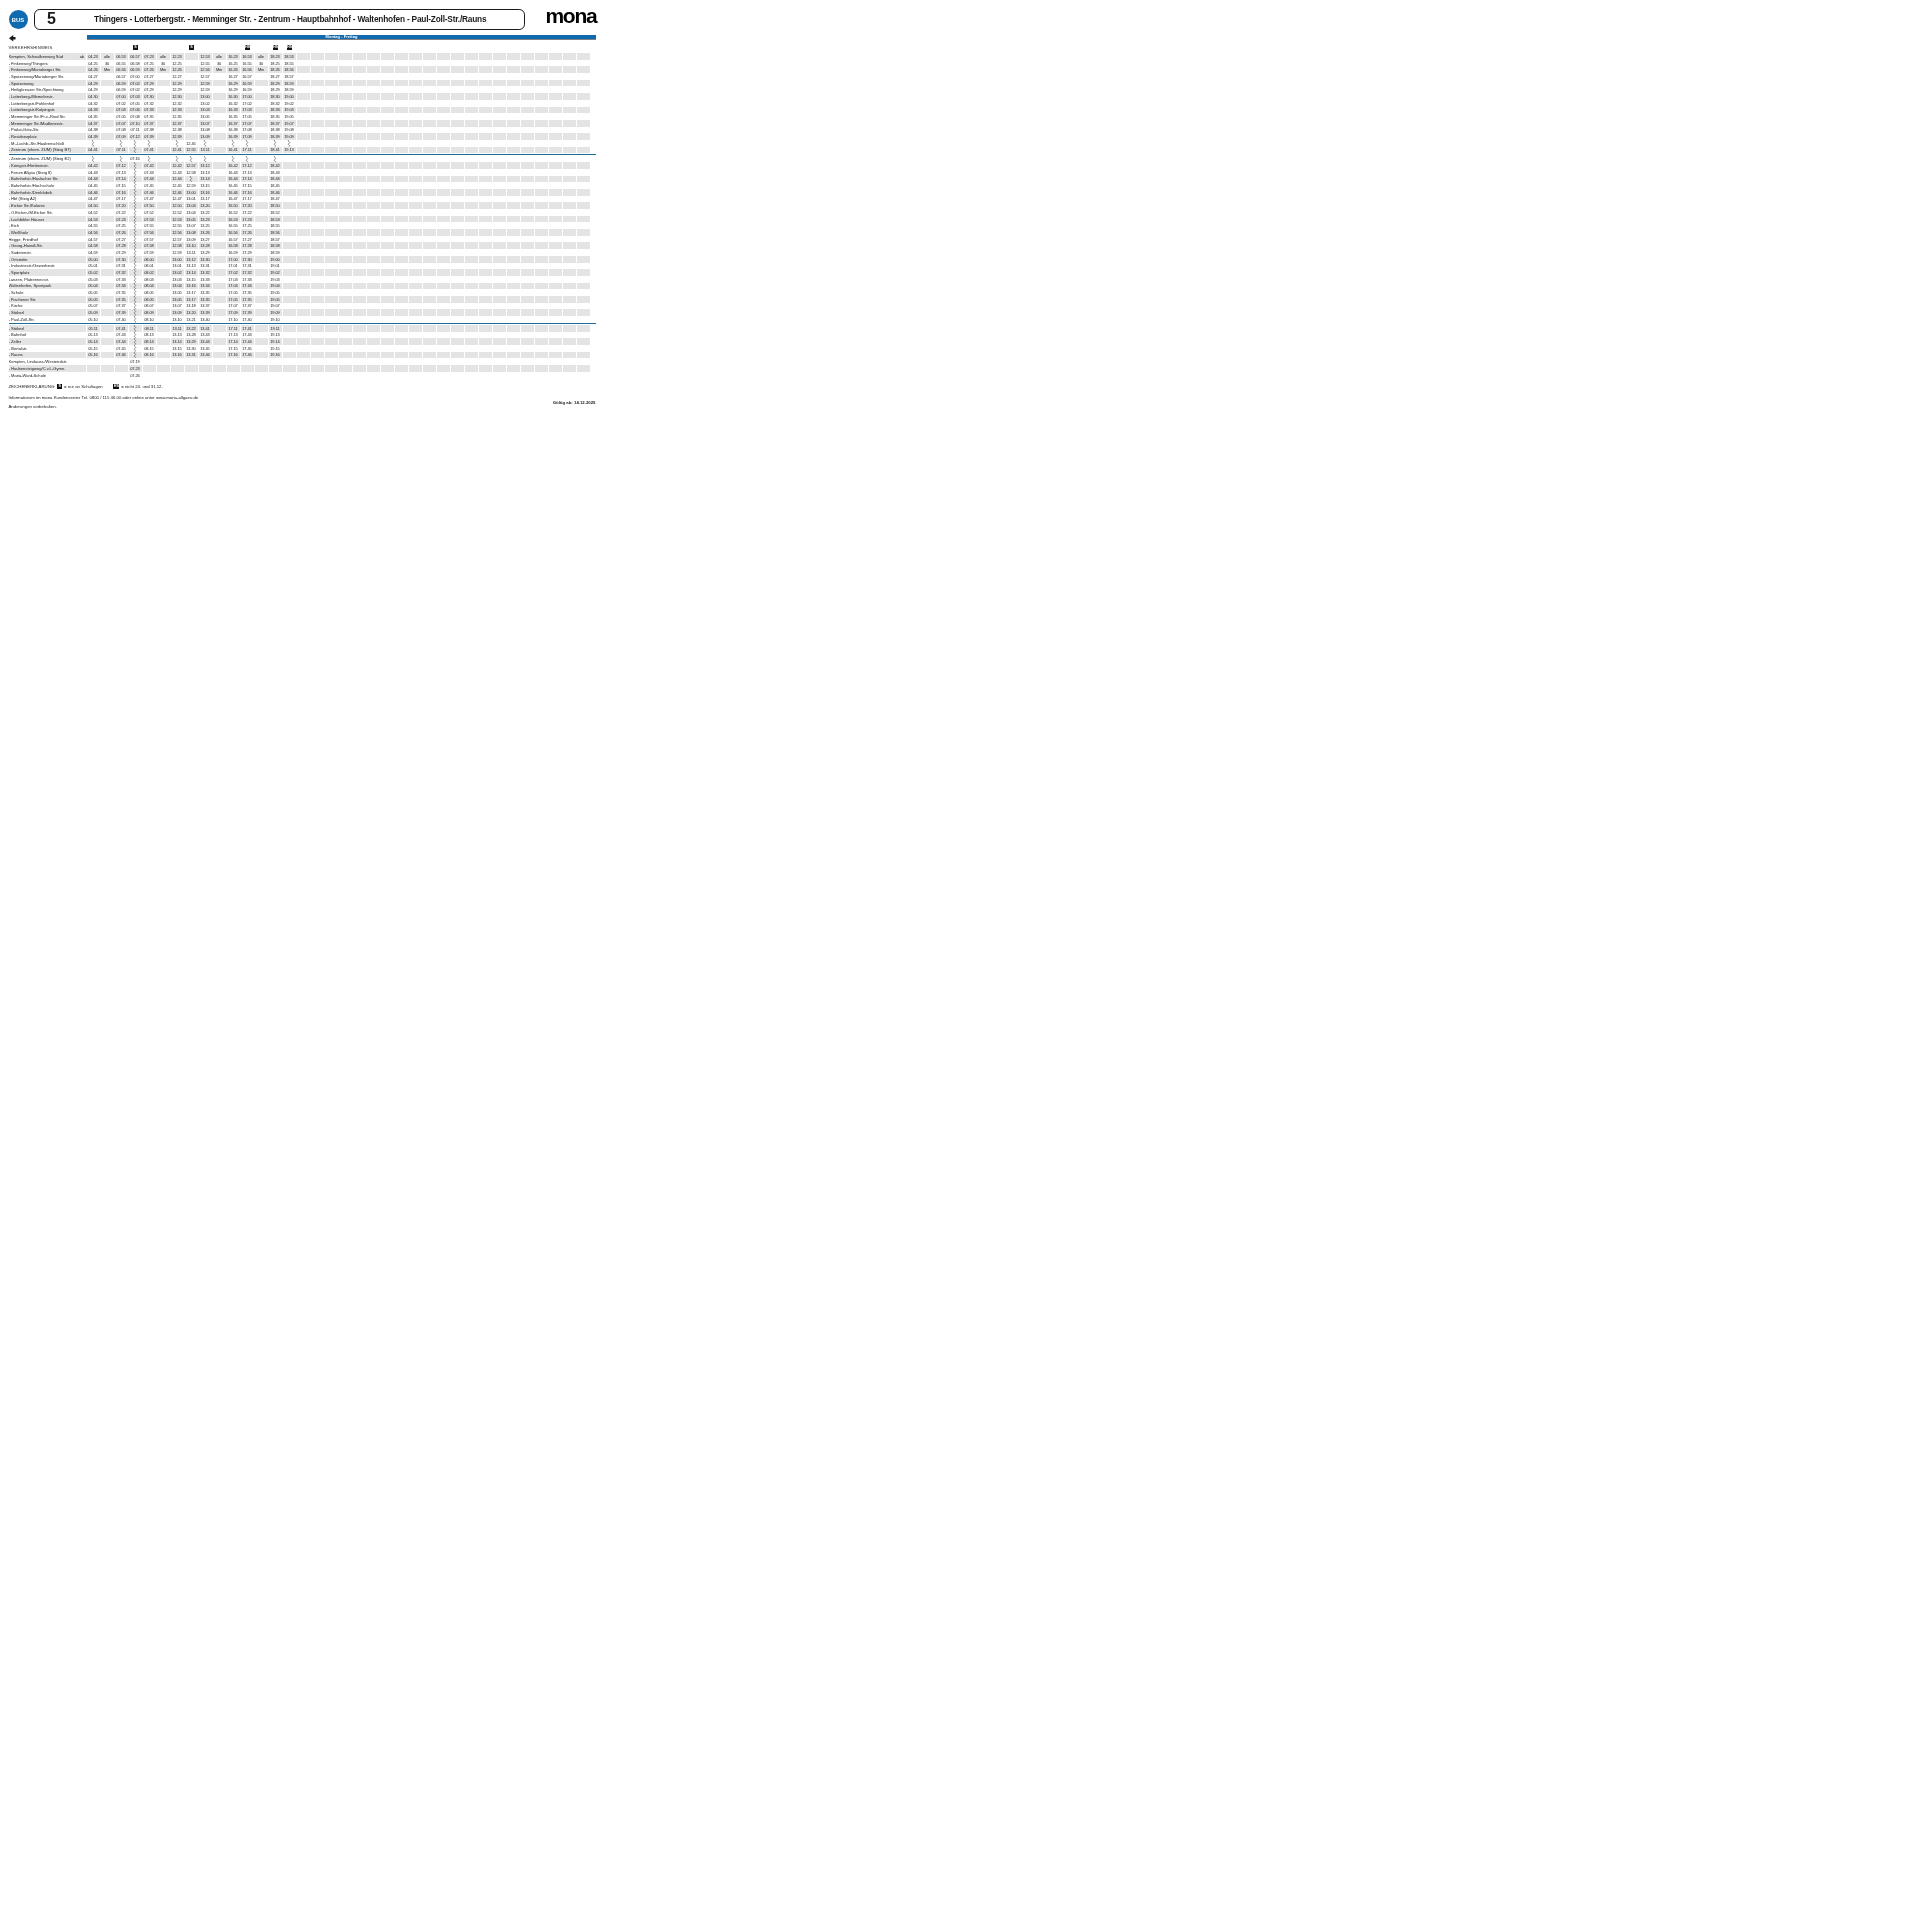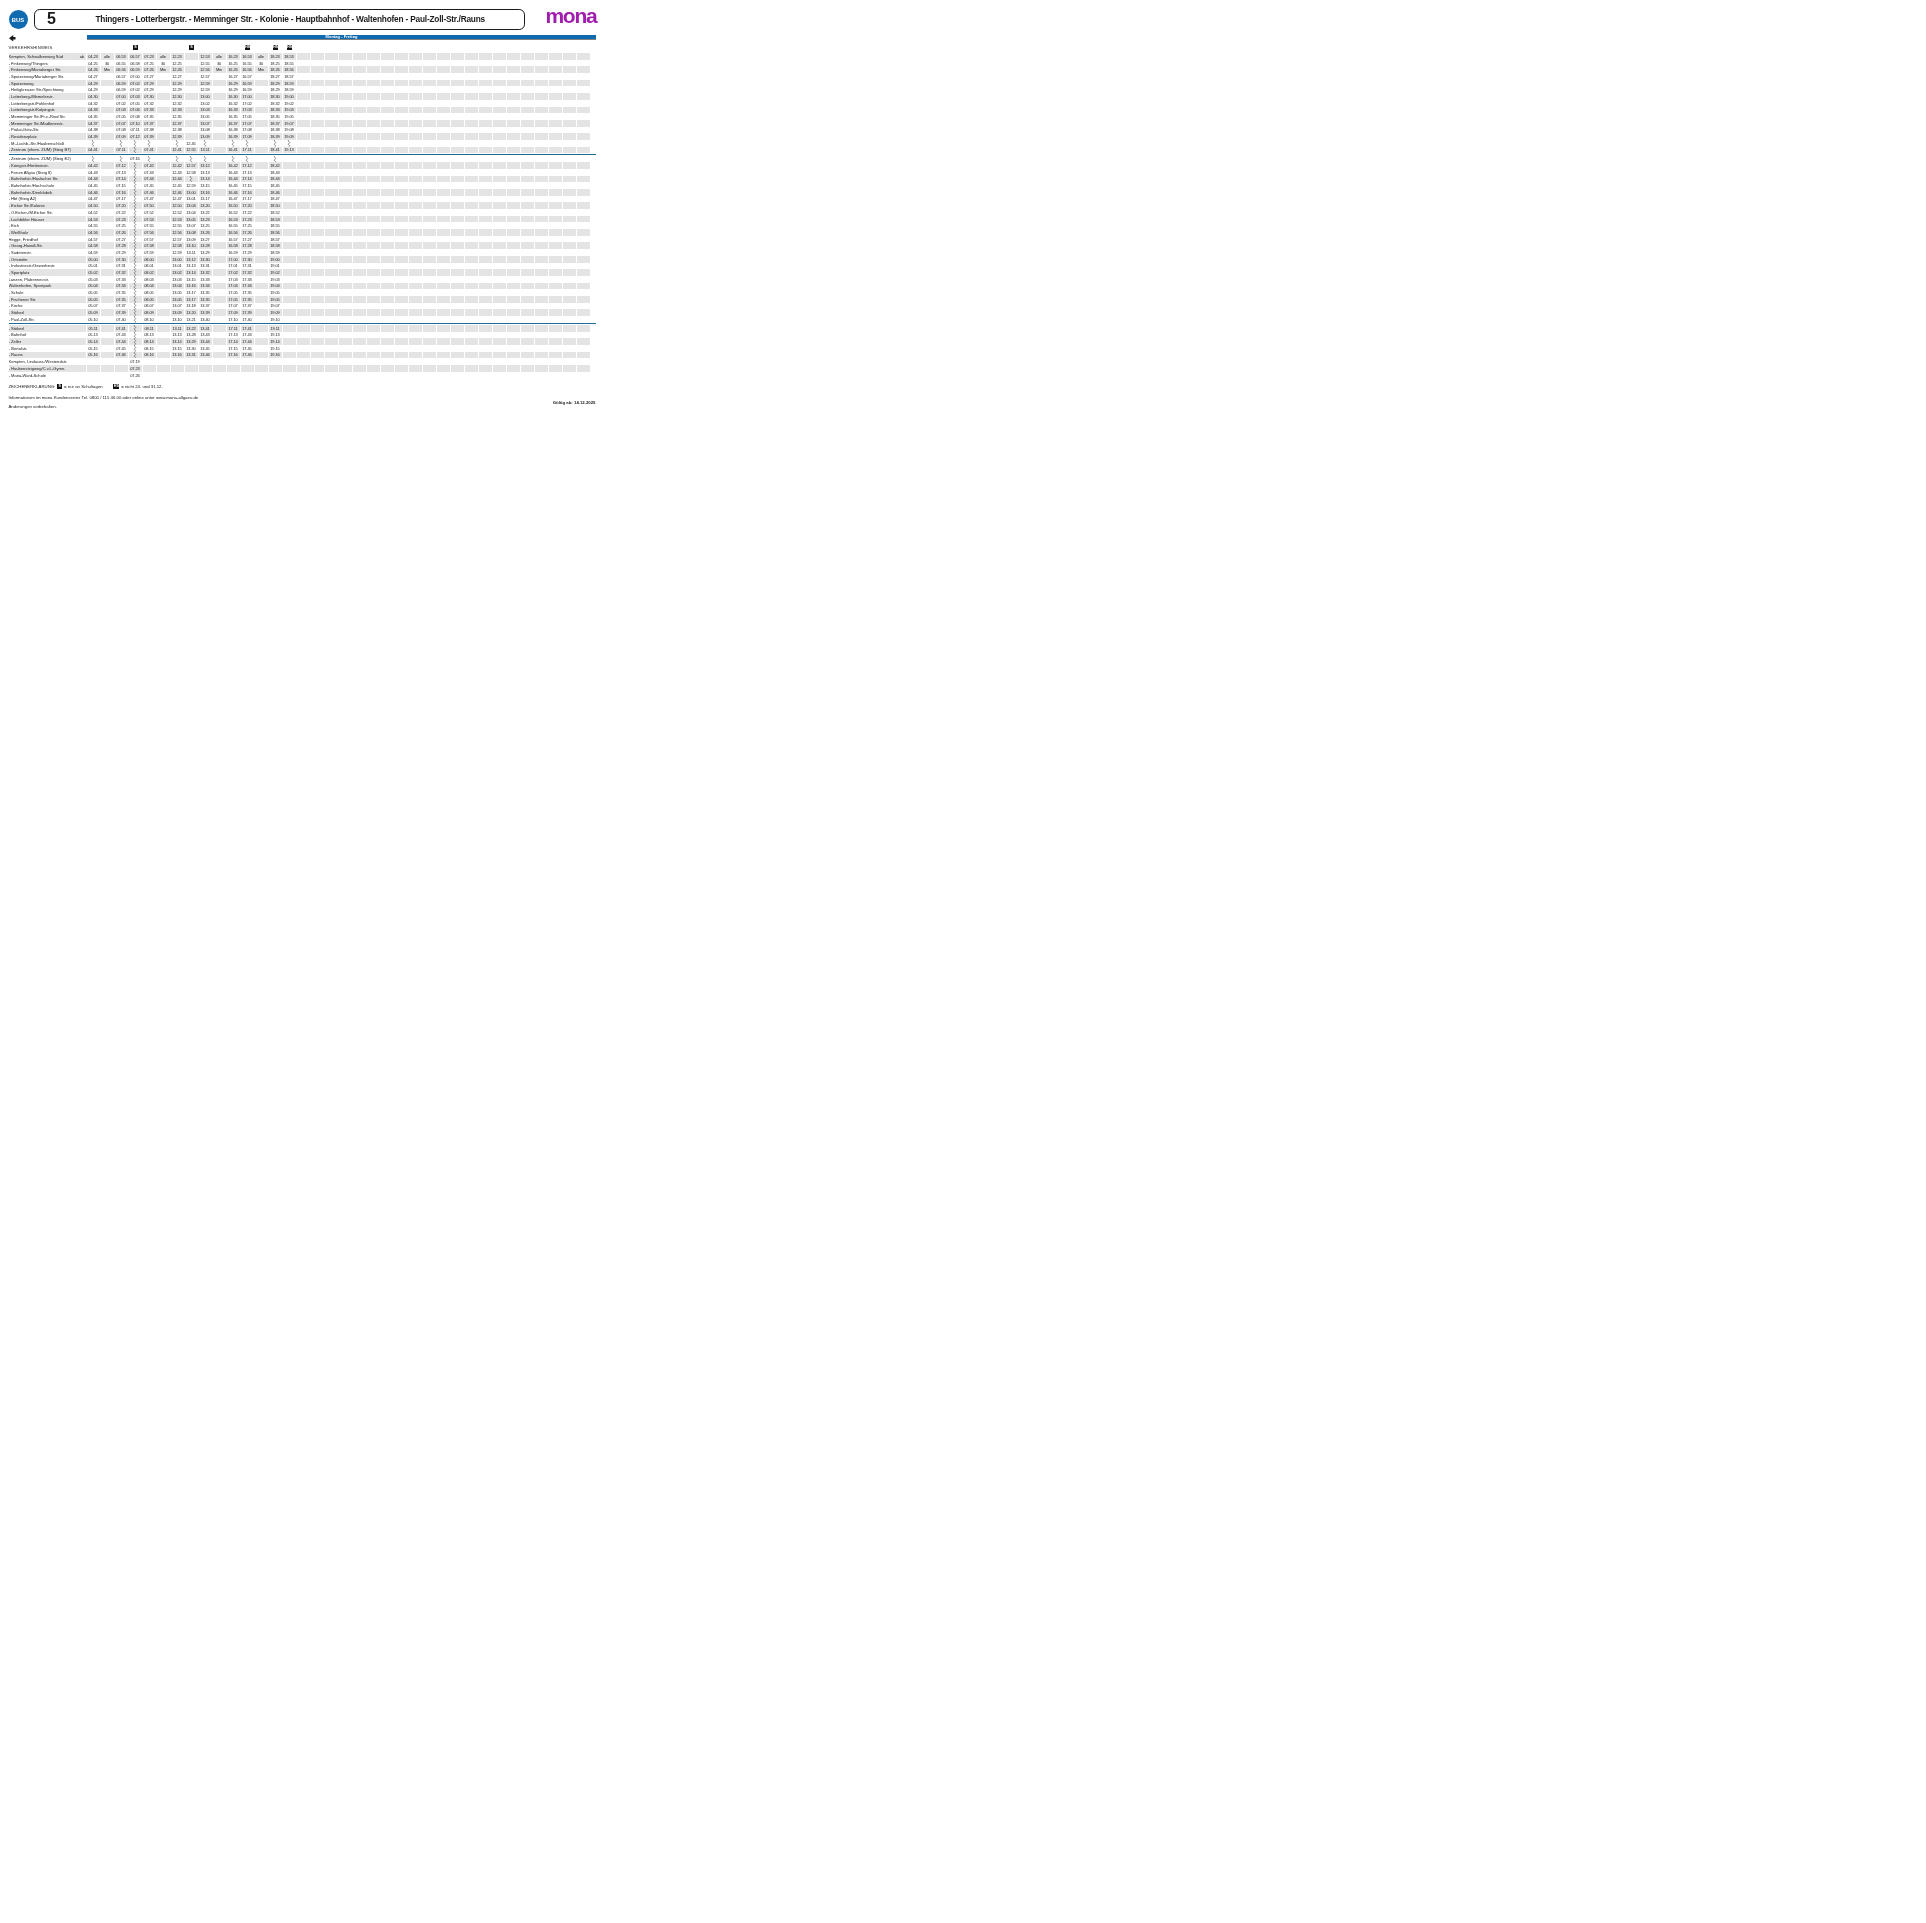--- a/index.html
+++ b/index.html
@@ -17,21 +17,21 @@
   }
   .route-box {
     position: absolute; left: 34px; top: 9.2px; width: 491px; height: 20.4px;
     border: 1.3px solid #1a1a1a; border-radius: 5.8px;
     display: flex; align-items: center;
   }
   .route-number { width: 33px; text-align: center; font-size: 16px; font-weight: bold; line-height: 1; padding-bottom: 0.8px; }
   .route-title { flex: 1; text-align: center; font-size: 8.3px; font-weight: bold; letter-spacing: -0.2px; padding-right: 11.6px; white-space: nowrap; }
   .brand-logo {
     position: absolute; right: 7.7px; top: 5.4px; width: 69px; text-align: right;
-    color: #a21caf; font-size: 21px; font-weight: bold; letter-spacing: -1.3px; line-height: 1;
+    color: #000000; font-size: 21px; font-weight: bold; letter-spacing: -1.3px; line-height: 1;
   }
   .back-arrow { position: absolute; left: 8.5px; top: 35px; }
   
   .day-bar {
     position: absolute; left: 87px; top: 35px; width: 509px; height: 5.2px;
     background: #0f6ab0; border-bottom: 1px solid #808080;
     display: flex; align-items: center; justify-content: center;
   }
   .day-bar span { color: #fff; font-weight: bold; font-size: 3.9px; letter-spacing: 0.1px; line-height: 1; padding-bottom: 0.8px; }
   
@@ -68,21 +68,21 @@
   .valid-from { position: absolute; right: 8.5px; top: 400px; font-size: 4.3px; font-weight: bold; }
 </style>
 </head>
 <body>
 
 <div class="bus-badge">
   <span>BUS</span>
 </div>
 <div class="route-box">
   <div class="route-number">5</div>
-  <div class="route-title">Thingers - Lotterbergstr. - Memminger Str. - Kolonie - Hauptbahnhof - Waltenhofen - Paul-Zoll-Str./Rauns</div>
+  <div class="route-title">Thingers - Lotterbergstr. - Memminger Str. - Zentrum - Hauptbahnhof - Waltenhofen - Paul-Zoll-Str./Rauns</div>
 </div>
 <div class="brand-logo">mona</div>
 
 <div class="back-arrow">
   <svg width="9.2" height="6.5" viewBox="0 0 24 17">
       <polygon points="0,8.5 11,0 11,5 17,5 17,12 11,12 11,17" fill="#1a1a1a"></polygon>
     </svg>
 </div>
 
 <div class="day-bar">

